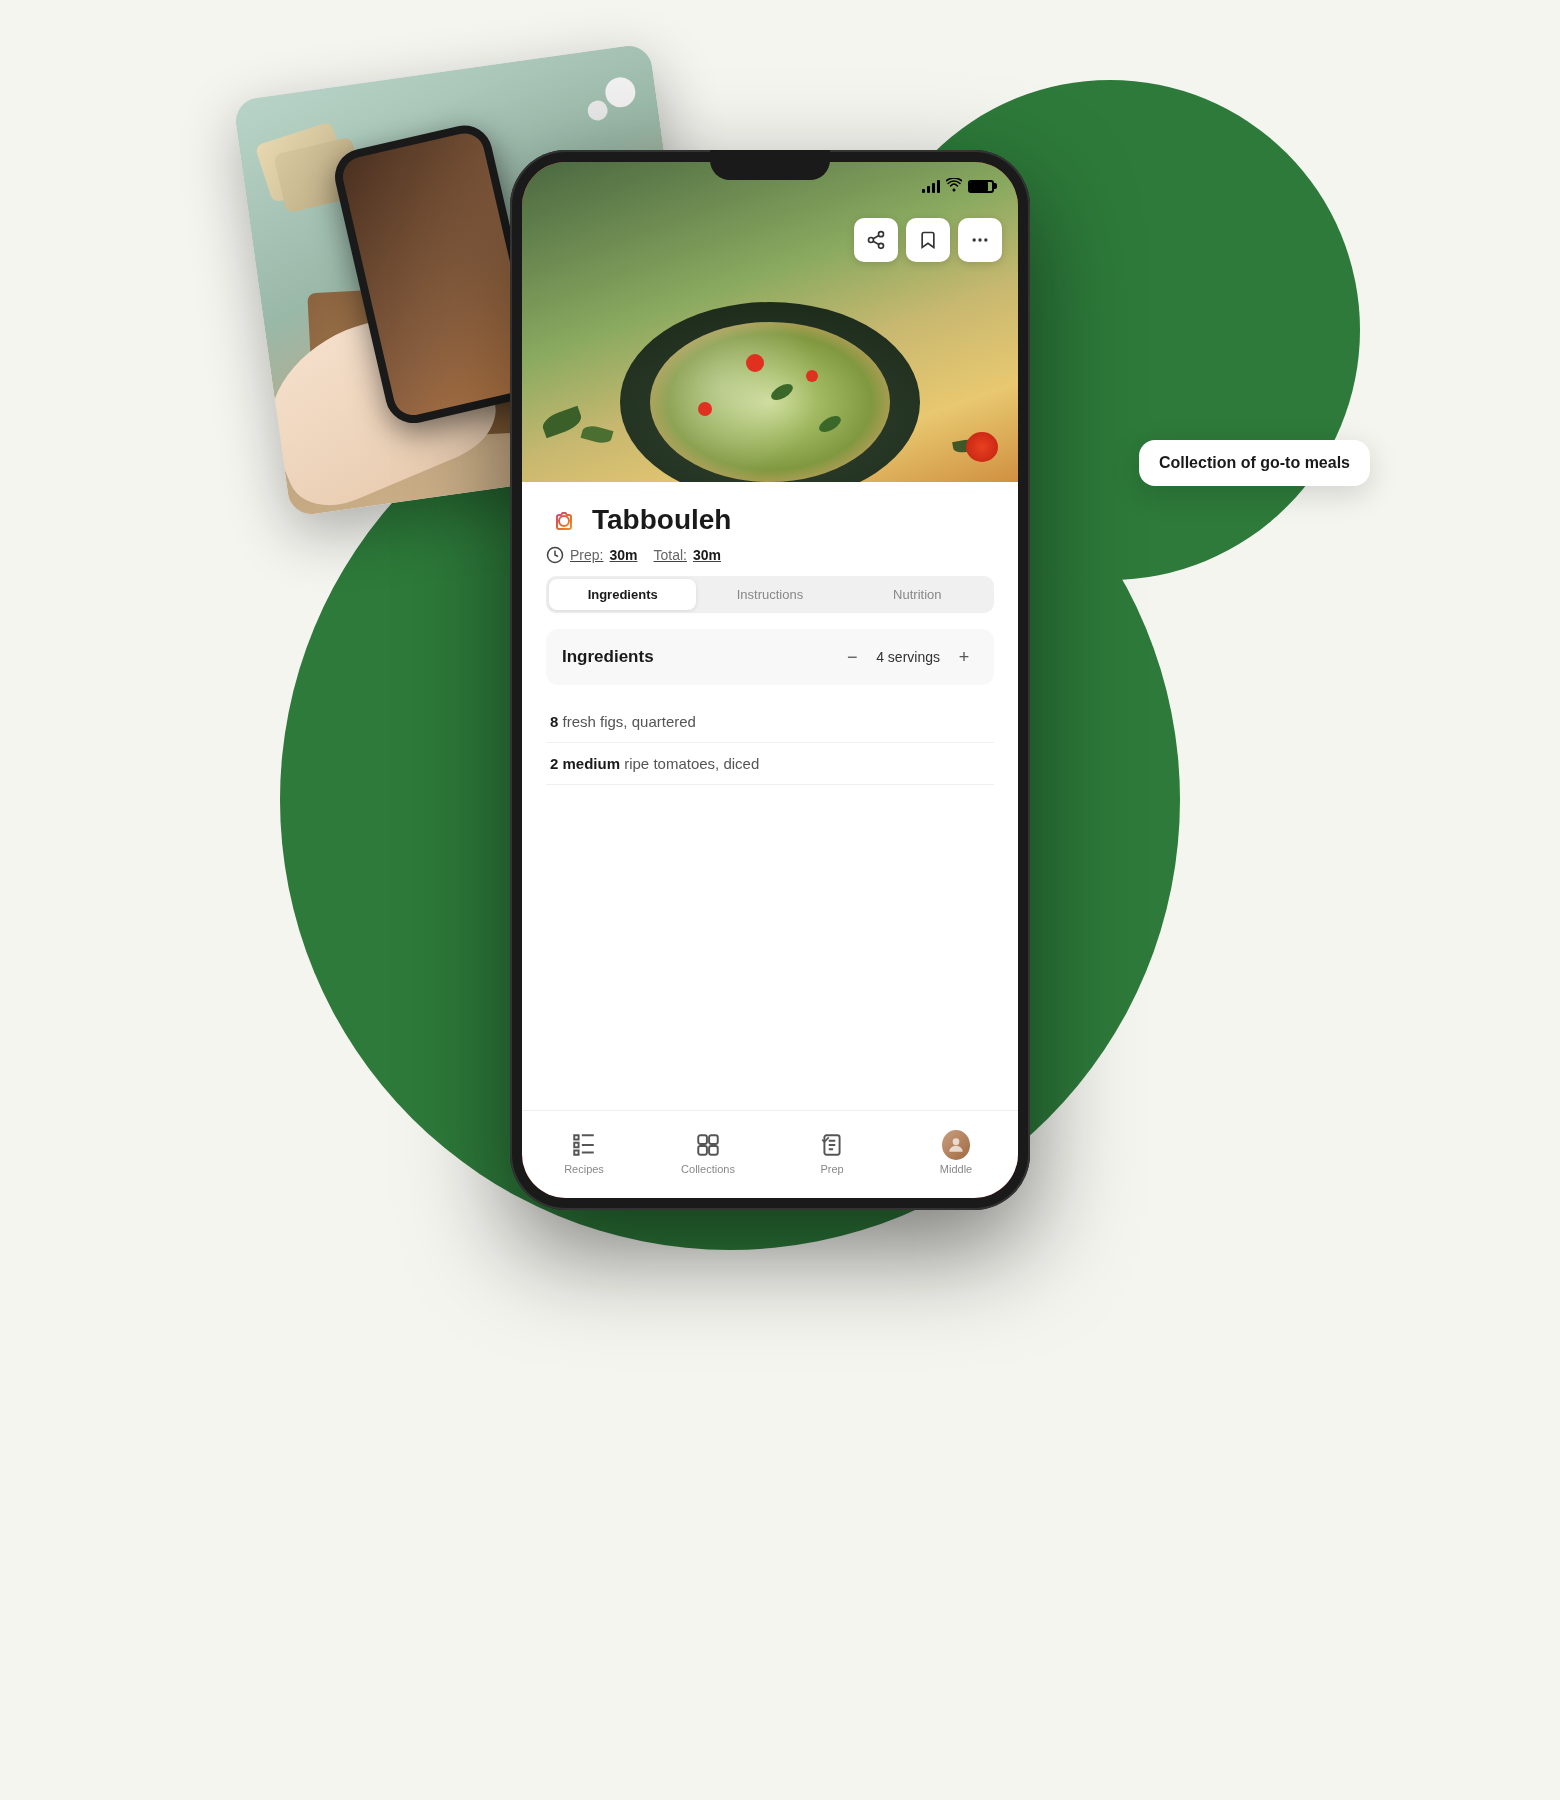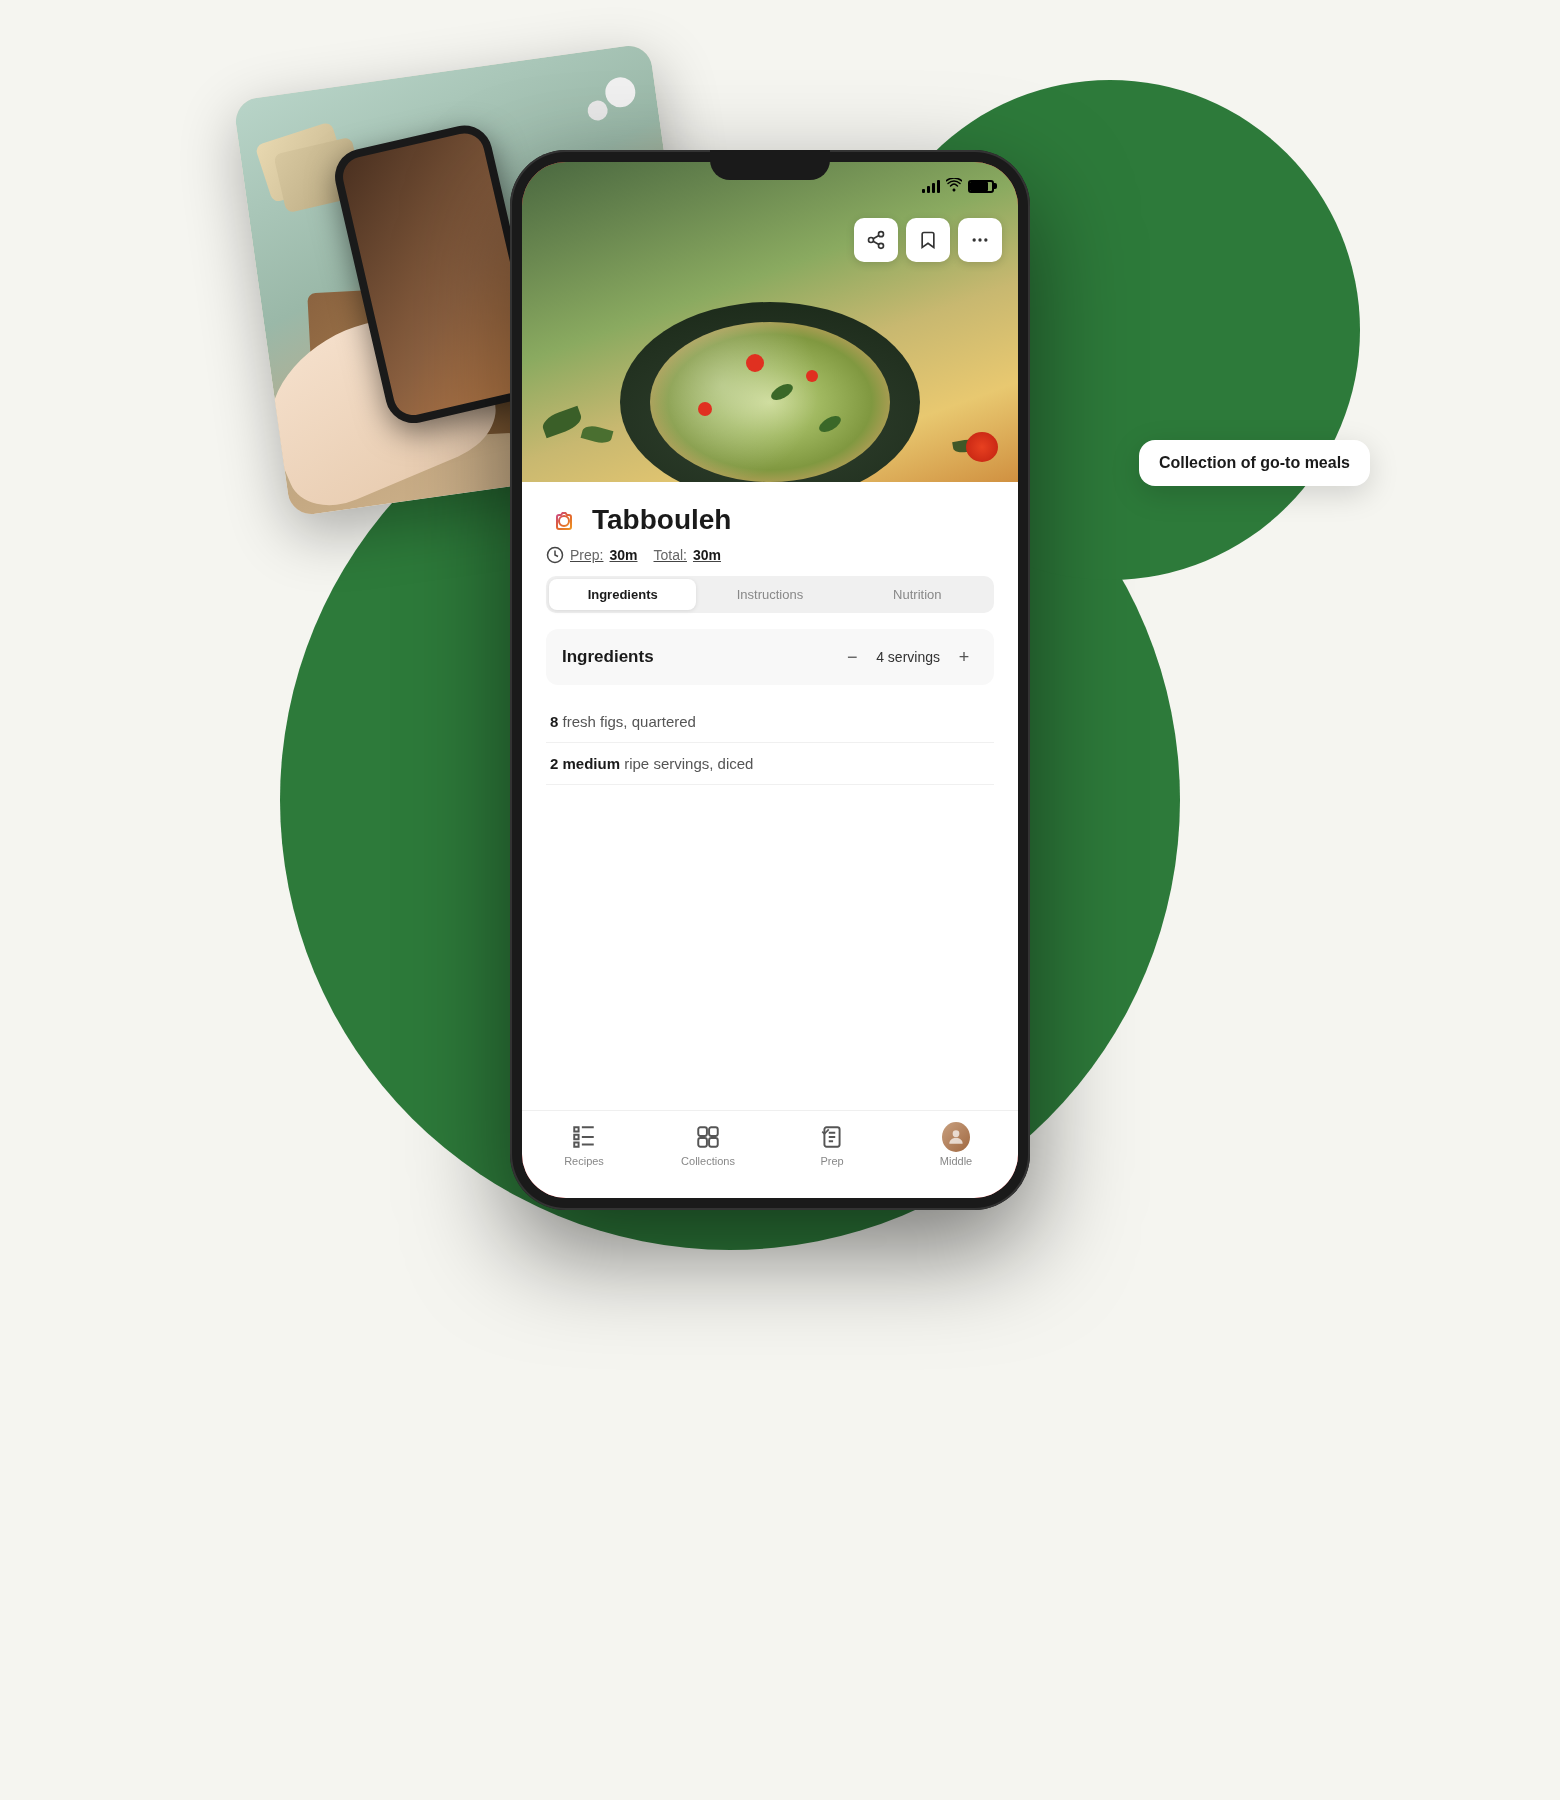--- a/index.html
+++ b/index.html
@@ -423,21 +423,21 @@
     }
 
     
     .bottom-nav {
       height: 88px;
       background: white;
       border-top: 1px solid #efefef;
       display: flex;
       align-items: flex-start;
       justify-content: space-around;
-      padding-top: 12px;
+      padding-top: 20px;
       flex-shrink: 0;
     }
 
     .nav-item {
       display: flex;
       flex-direction: column;
       align-items: center;
       gap: 4px;
       cursor: pointer;
       min-width: 70px;
@@ -674,21 +674,21 @@
 
         <div class="ingredient-item">
           <span class="ingredient-amount">8</span>
           <span>fresh figs, quartered</span>
         </div>
         <div class="ingredient-item">
           <span class="ingredient-amount">2</span>
           <span> </span>
           <span class="ingredient-amount">medium</span>
           <span> </span>
-          <span>ripe servings, diced</span>
+          <span>ripe tomatoes, diced</span>
         </div>
       </div>
 
       <div class="bottom-nav">
         <div class="nav-item">
           <div class="nav-icon">
             <svg width="26" height="26" viewBox="0 0 24 24" fill="none" stroke="#555" stroke-width="1.8">
               <path d="M3 3h4v4H3zM3 10h4v4H3zM3 17h4v4H3zM10 3h11M10 12h11M10 19h11"></path>
             </svg>
           </div>

